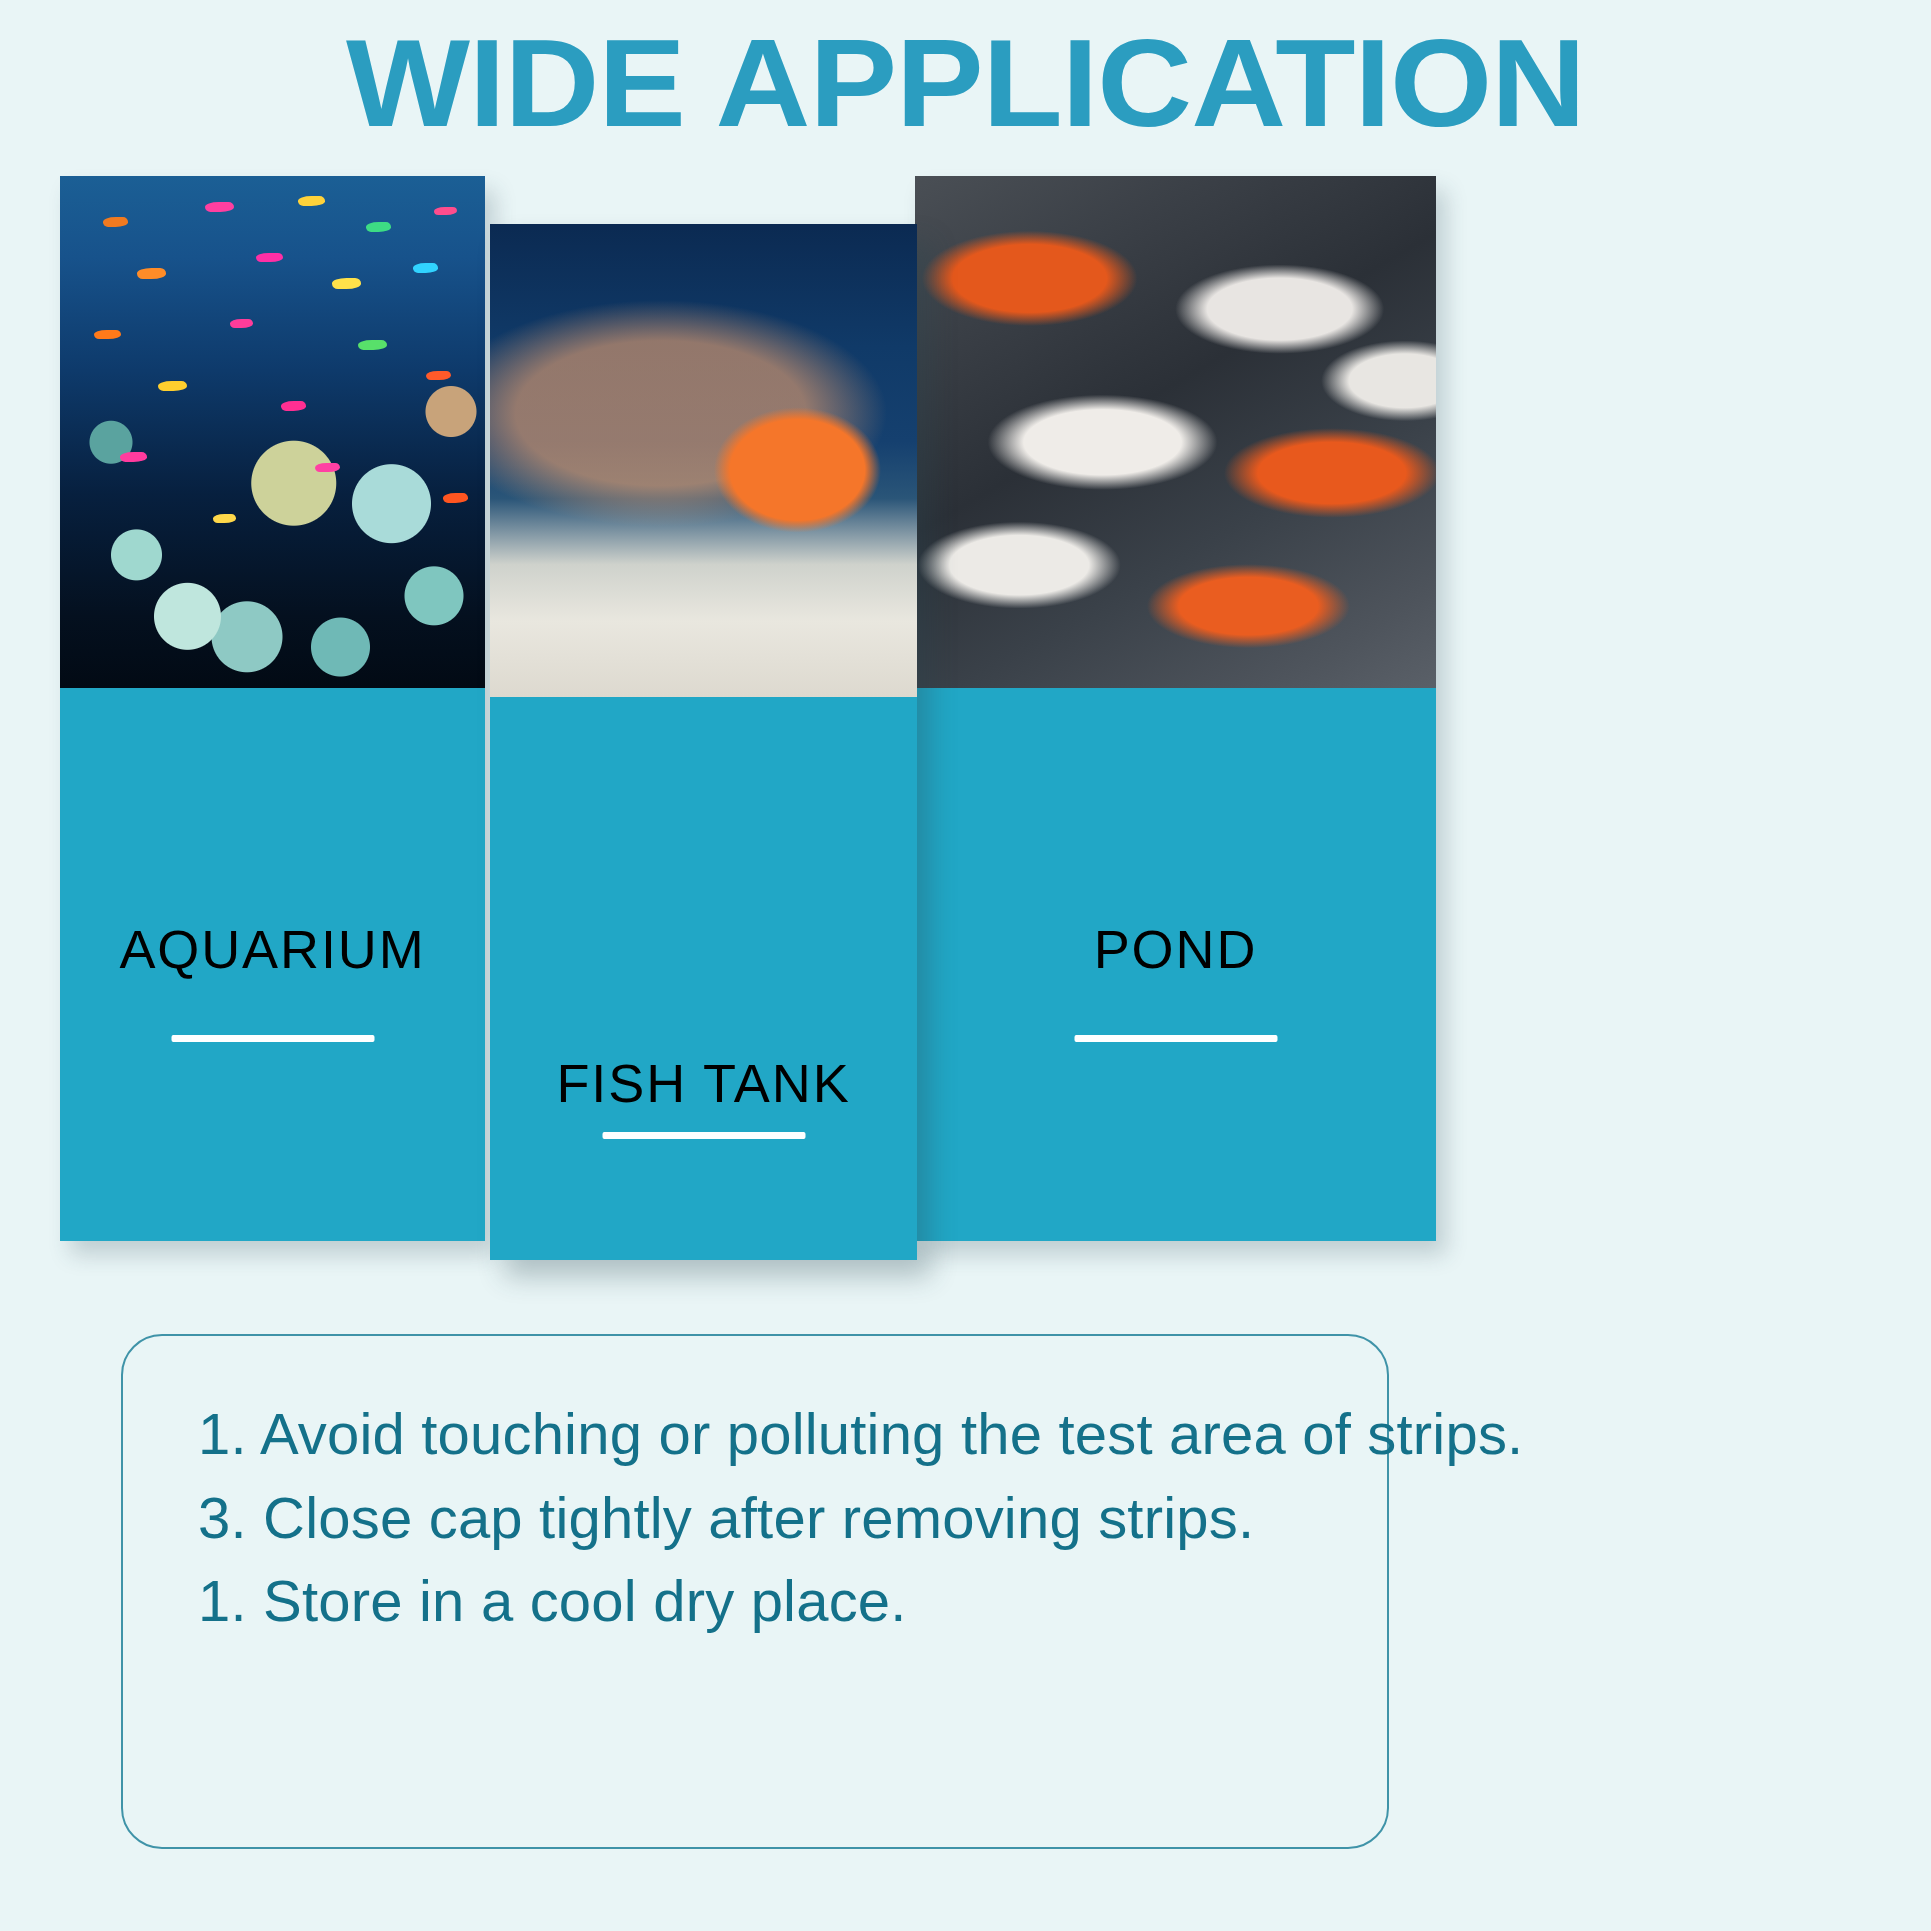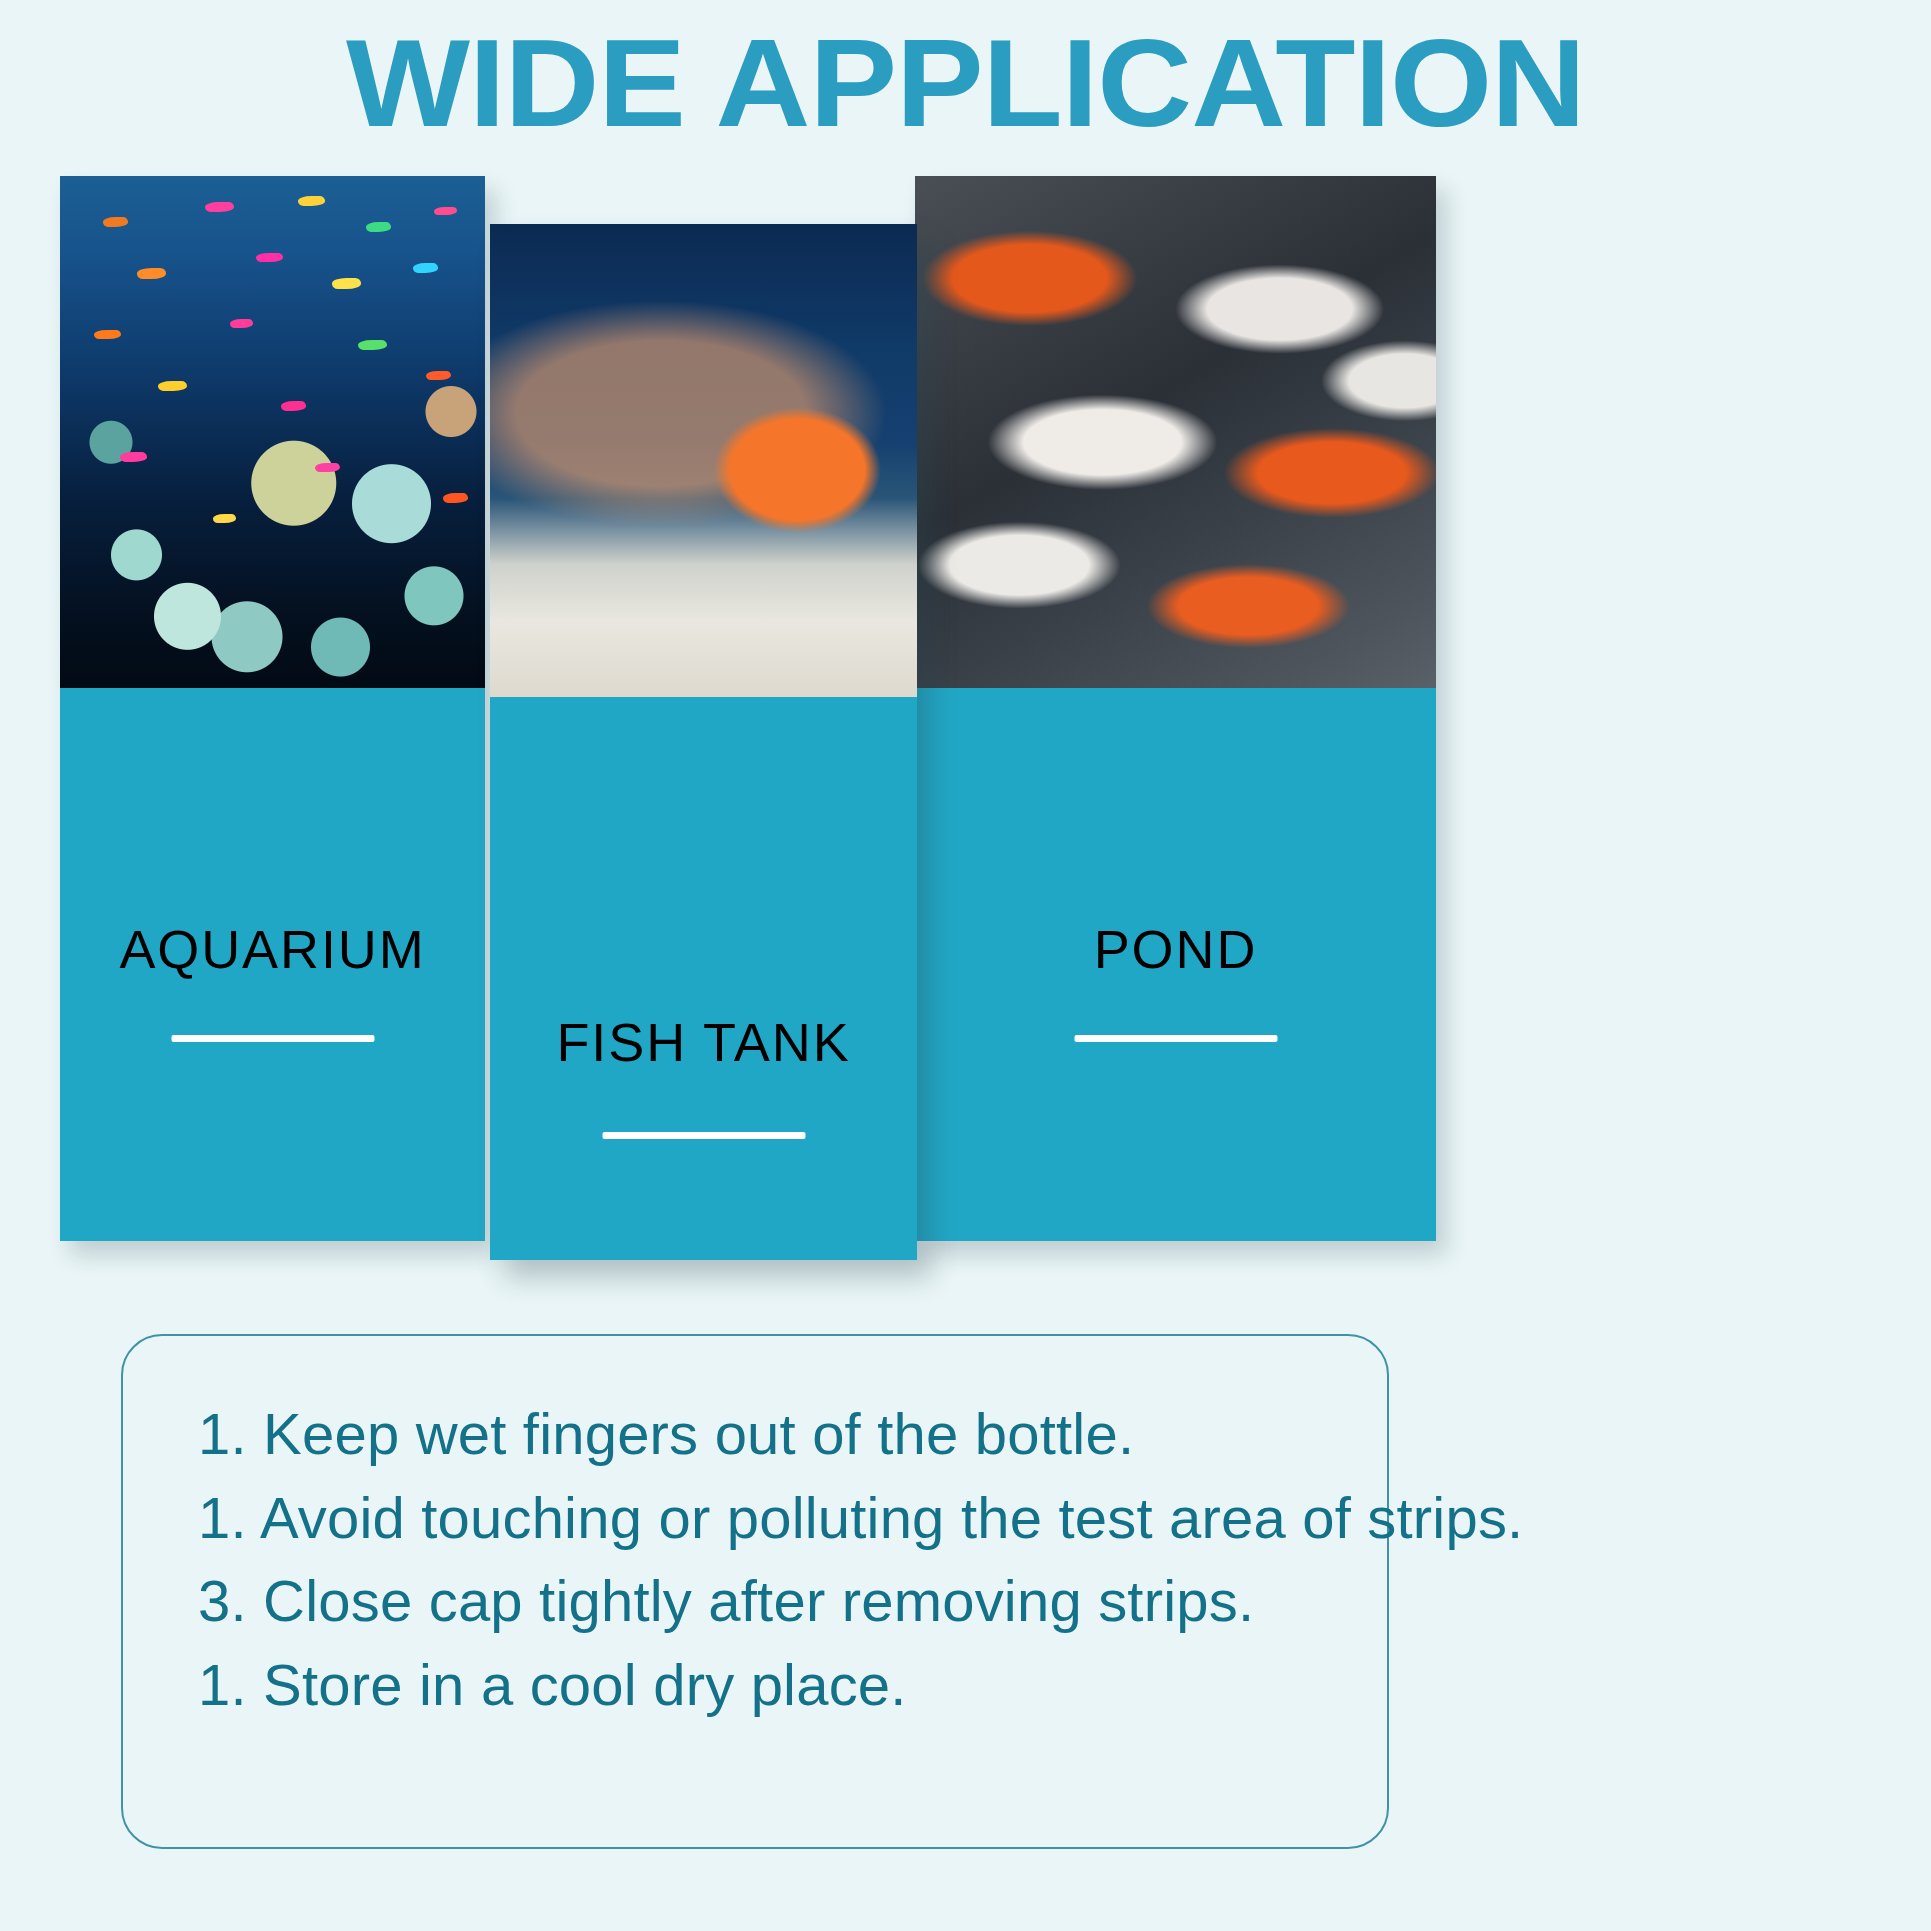--- a/index.html
+++ b/index.html
@@ -55,21 +55,21 @@
 
   
   #card-aquarium{left:60px;top:176px;width:425px;height:1065px;}
   #card-aquarium .photo{height:512px;}
   #card-aquarium .label{top:742px;}
   #card-aquarium .rule{top:859px;width:203px;}
 
   
   #card-fishtank{left:490px;top:224px;width:427px;height:1036px;}
   #card-fishtank .photo{height:473px;}
-  #card-fishtank .label{top:787px;}
+  #card-fishtank .label{top:828px;}
   #card-fishtank .rule{top:908px;width:203px;}
 
   
   #card-pond{left:915px;top:176px;width:521px;height:1065px;}
   #card-pond .photo{height:512px;}
   #card-pond .label{top:742px;}
   #card-pond .rule{top:859px;width:203px;}
 
   
   .reef{
@@ -179,21 +179,20 @@
         <div class="sky goldfish"></div>
       </div>
       <div class="label">FISH TANK</div>
       <div class="rule"></div>
     </div>
 
   </div>
 
   <div class="notes">
     <ol>
-      <li>1. Keep wet fingers out of the bottle.</li>
       <li>1. Avoid touching or polluting the test area of strips.</li>
       <li>3. Close cap tightly after removing strips.</li>
       <li>1. Store in a cool dry place.</li>
     </ol>
   </div>
 
 </div>
 
 
 </body></html>

